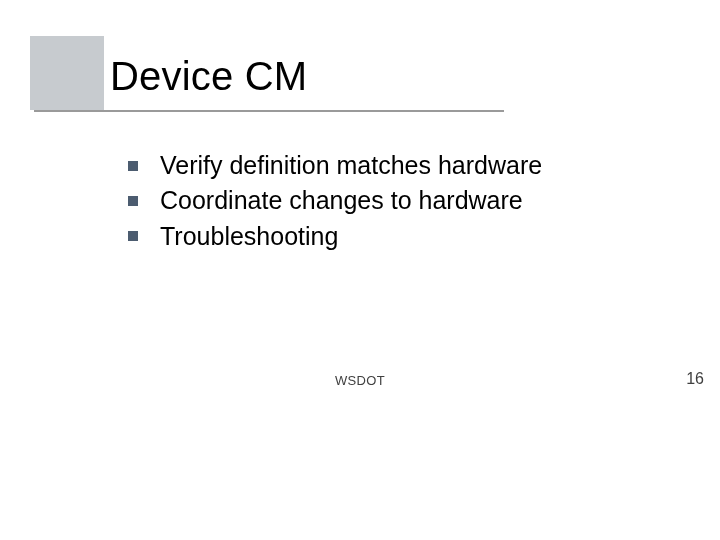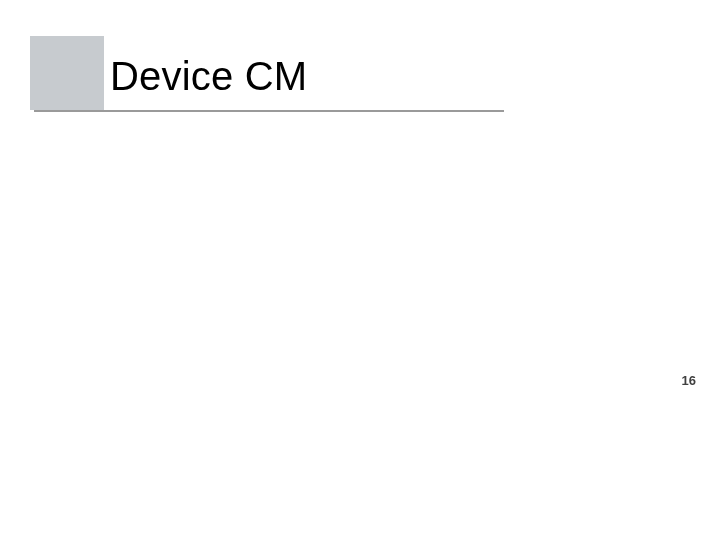--- a/index.html
+++ b/index.html
@@ -61,34 +61,48 @@
     left: 0; right: 0;
     text-align: center;
     font-family: Arial, Helvetica, sans-serif;
     font-size: 13px;
     color: #404040;
     letter-spacing: 0.3px;
   }
   .footer-pagenum {
     position: absolute;
     bottom: 20px;
-    right: 24px;
+    right: 16px;
     font-family: Arial, Helvetica, sans-serif;
-    font-size: 13px;
+    font-size: 16px;
     color: #404040;
-    font-weight: bold;
   }
 </style>
 </head>
 <body>
 
 <div class="slide">
 
   <div class="title-block">
     <div class="title-shadow"></div>
     <div class="title-text">Device CM</div>
   </div>
   <div class="title-rule"></div>
 
+  <div class="bullets">
+    <div class="bullet-row">
+      <span class="bullet-marker"></span>
+      <span class="bullet-text">Verify definition matches hardware</span>
+    </div>
+    <div class="bullet-row">
+      <span class="bullet-marker"></span>
+      <span class="bullet-text">Coordinate changes to hardware</span>
+    </div>
+    <div class="bullet-row">
+      <span class="bullet-marker"></span>
+      <span class="bullet-text">Troubleshooting</span>
+    </div>
+  </div>
 
+  <div class="footer-center">WSDOT</div>
   <div class="footer-pagenum">16</div>
 
 </div>
 
 </body></html>

